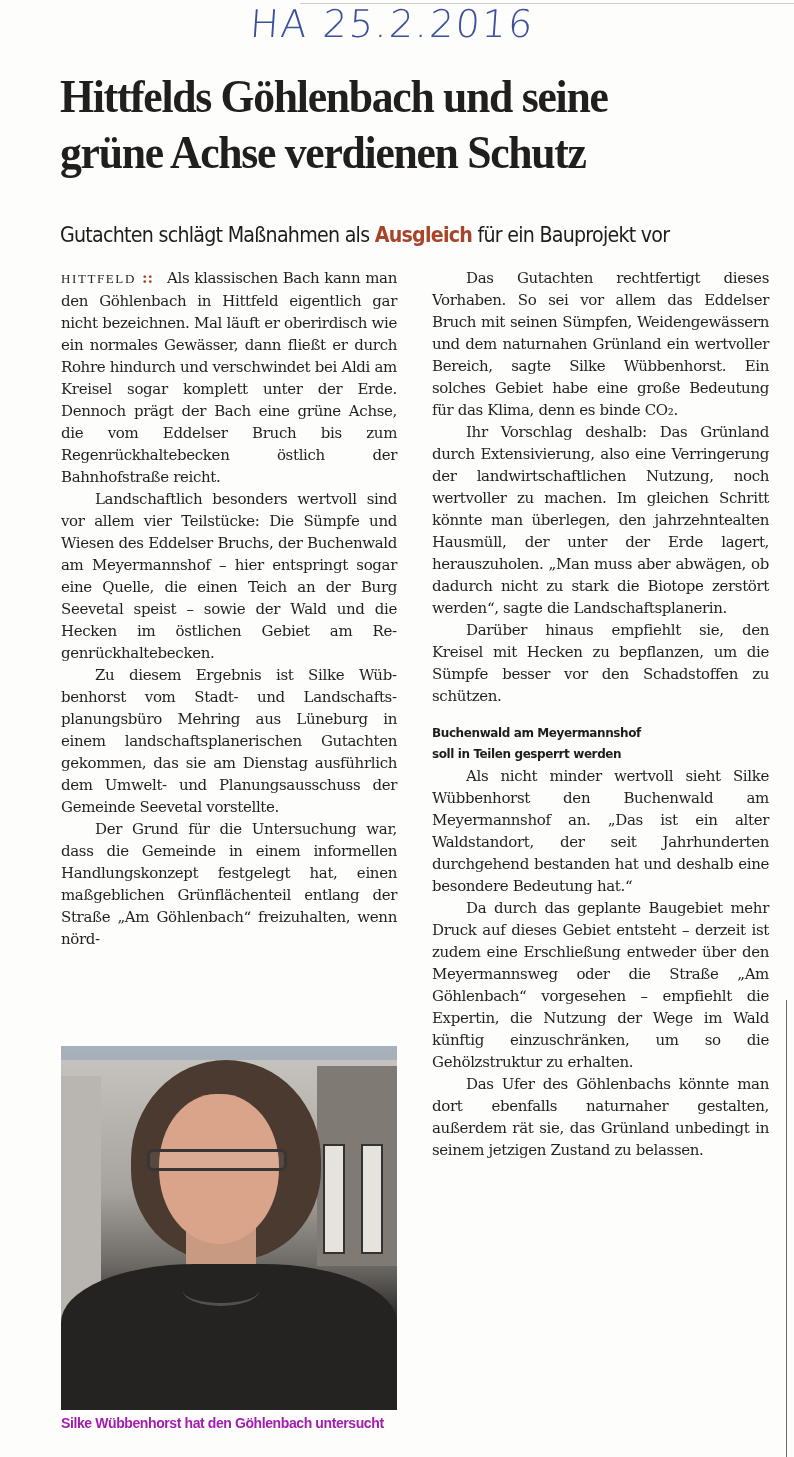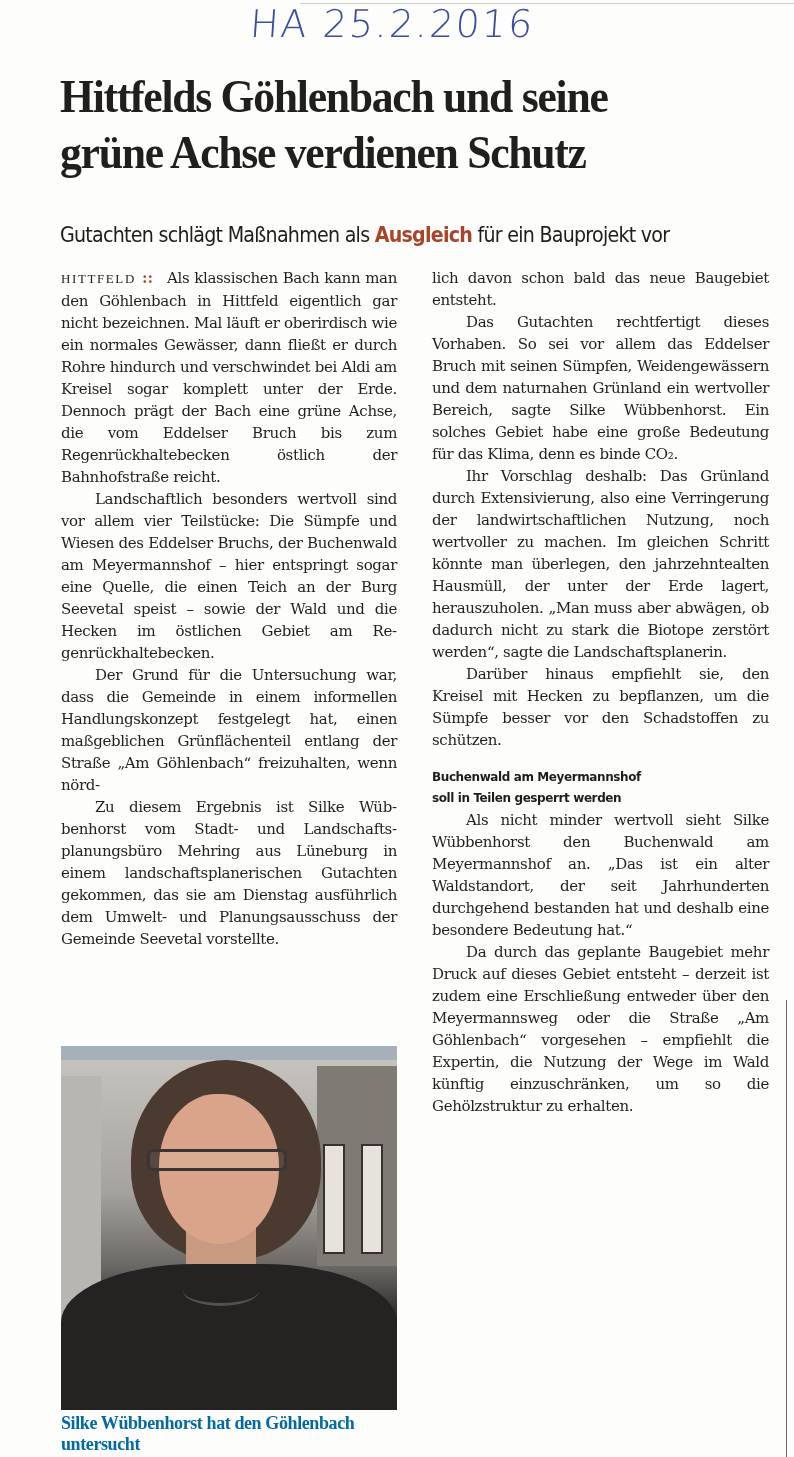--- a/index.html
+++ b/index.html
@@ -50,22 +50,22 @@
   .photo .shelf-left { position: absolute; left: 0; top: 30px; width: 40px; height: 250px; background: #b9b6b2; }
   .photo .hair { position: absolute; left: 70px; top: 14px; width: 190px; height: 200px; border-radius: 50% 50% 45% 45%; background: #4a3a30; }
   .photo .face { position: absolute; left: 98px; top: 48px; width: 120px; height: 150px; border-radius: 48% 48% 50% 50%; background: #d9a48a; }
   .photo .glasses { position: absolute; left: 86px; top: 103px; width: 140px; height: 22px; border: 3px solid #3a3434; border-radius: 6px; background: rgba(255,255,255,.08); }
   .photo .neck { position: absolute; left: 125px; top: 180px; width: 70px; height: 70px; background: #c99a82; }
   .photo .sweater { position: absolute; left: 0; top: 218px; width: 336px; height: 146px; background: #252322; border-radius: 40% 40% 0 0; }
   .photo .necklace { position: absolute; left: 122px; top: 230px; width: 76px; height: 30px; border-bottom: 3px solid #55504d; border-radius: 0 0 50% 50%; }
 
   .caption {
     position: absolute; left: 61px; top: 1413px; width: 336px;
-    font-family: Liberation Serif, serif; font-weight: bold; font-size: 18px; line-height: 21px;
-    color: #0369a1; letter-spacing: -0.4px;
+    font-family: Liberation Sans, sans-serif; font-weight: bold; font-size: 14px; line-height: 21px;
+    color: #a21caf; letter-spacing: -0.4px;
   }
   .credit {
     position: absolute; left: 280px; top: 1466px; width: 117px; text-align: right;
     font-family: "DejaVu Sans", sans-serif; font-weight: bold; font-size: 12.5px; color: #3a3735;
   }
   .edge-line { position: absolute; left: 786px; top: 1000px; width: 1px; height: 457px; background: #6a6a6a; }
 </style>
 </head>
 <body>
 
@@ -79,46 +79,46 @@
 
 <div class="subhead">
   <span>Gutachten schlägt Maßnahmen als </span><span class="accent">Ausgleich</span><span> für ein Bauprojekt vor</span>
 </div>
 
 <div class="col col-left">
   <p class="noindent">
     <span class="dateline">HITTFELD</span><span class="dateline-dots">::</span><span>Als klassischen Bach kann man den Göhlenbach in Hittfeld eigentlich gar nicht bezeichnen. Mal läuft er oberirdisch wie ein normales Gewässer, dann fließt er durch Rohre hindurch und verschwindet bei Aldi am Kreisel sogar komplett unter der Erde. Dennoch prägt der Bach eine grüne Achse, die vom Eddelser Bruch bis zum Regenrückhaltebecken östlich der Bahnhofstraße reicht.</span>
   </p>
   <p>Landschaftlich besonders wertvoll sind vor allem vier Teilstücke: Die Sümpfe und Wiesen des Eddelser Bruchs, der Buchenwald am Meyer­mannshof – hier entspringt sogar eine Quelle, die einen Teich an der Burg Seevetal speist – sowie der Wald und die Hecken im östlichen Gebiet am Re­genrückhaltebecken.</p>
+  <p>Zu diesem Ergebnis ist Silke Wüb­benhorst vom Stadt- und Landschafts­planungsbüro Mehring aus Lüneburg in einem landschaftsplanerischen Gut­achten gekommen, das sie am Dienstag ausführlich dem Umwelt- und Pla­nungsausschuss der Gemeinde Seevetal vorstellte.</p>
   <p>Der Grund für die Untersuchung war, dass die Gemeinde in einem infor­mellen Handlungskonzept festgelegt hat, einen maßgeblichen Grün­flächenteil entlang der Straße „Am Göhlenbach“ freizuhalten, wenn nörd-</p>
-  <p>Zu diesem Ergebnis ist Silke Wüb­benhorst vom Stadt- und Landschafts­planungsbüro Mehring aus Lüneburg in einem landschaftsplanerischen Gut­achten gekommen, das sie am Dienstag ausführlich dem Umwelt- und Pla­nungsausschuss der Gemeinde Seevetal vorstellte.</p>
 </div>
 
 <div class="photo">
   <div class="shelf-top"></div>
   <div class="shelf-left"></div>
   <div class="shelf-right"></div>
   <div class="binder" style="left:262px"></div>
   <div class="binder" style="left:300px"></div>
   <div class="hair"></div>
   <div class="neck"></div>
   <div class="face"></div>
   <div class="glasses"></div>
   <div class="sweater"></div>
   <div class="necklace"></div>
 </div>
 <div class="caption">Silke Wübbenhorst hat den Göhlenbach untersucht</div>
 <div class="credit">Wübbenhorst</div>
 
 <div class="col col-right">
-  <p class="noindent">lich davon schon bald das neue Bauge­biet entsteht.</p>
   <p>Das Gutachten rechtfertigt dieses Vorhaben. So sei vor allem das Eddelser Bruch mit seinen Sümpfen, Weidenge­wässern und dem naturnahen Grün­land ein wertvoller Bereich, sagte Silke Wübbenhorst. Ein solches Gebiet habe eine große Bedeutung für das Klima, denn es binde CO₂.</p>
   <p>Ihr Vorschlag deshalb: Das Grün­land durch Extensivierung, also eine Verringerung der landwirtschaftlichen Nutzung, noch wertvoller zu machen. Im gleichen Schritt könnte man überle­gen, den jahrzehntealten Hausmüll, der unter der Erde lagert, herauszuholen. „Man muss aber abwägen, ob dadurch nicht zu stark die Biotope zerstört wer­den“, sagte die Landschaftsplanerin.</p>
   <p>Darüber hinaus empfiehlt sie, den Kreisel mit Hecken zu bepflanzen, um die Sümpfe besser vor den Schadstof­fen zu schützen.</p>
   <div class="subhead2">
     <span>Buchenwald am Meyermannshof</span><br>
     <span>soll in Teilen gesperrt werden</span>
   </div>
   <p>Als nicht minder wertvoll sieht Sil­ke Wübbenhorst den Buchenwald am Meyermannshof an. „Das ist ein alter Waldstandort, der seit Jahrhunderten durchgehend bestanden hat und des­halb eine besondere Bedeutung hat.“</p>
   <p>Da durch das geplante Baugebiet mehr Druck auf dieses Gebiet entsteht – derzeit ist zudem eine Erschließung entweder über den Meyermannsweg oder die Straße „Am Göhlenbach“ vor­gesehen – empfiehlt die Expertin, die Nutzung der Wege im Wald künftig ein­zuschränken, um so die Gehölzstruktur zu erhalten.</p>
+  <p>Das Ufer des Göhlenbachs könnte man dort ebenfalls naturnaher gestal­ten, außerdem rät sie, das Grünland unbedingt in seinem jetzigen Zustand zu belassen.</p>
 </div>
 
 <div class="edge-line"></div>
 
 </body></html>

